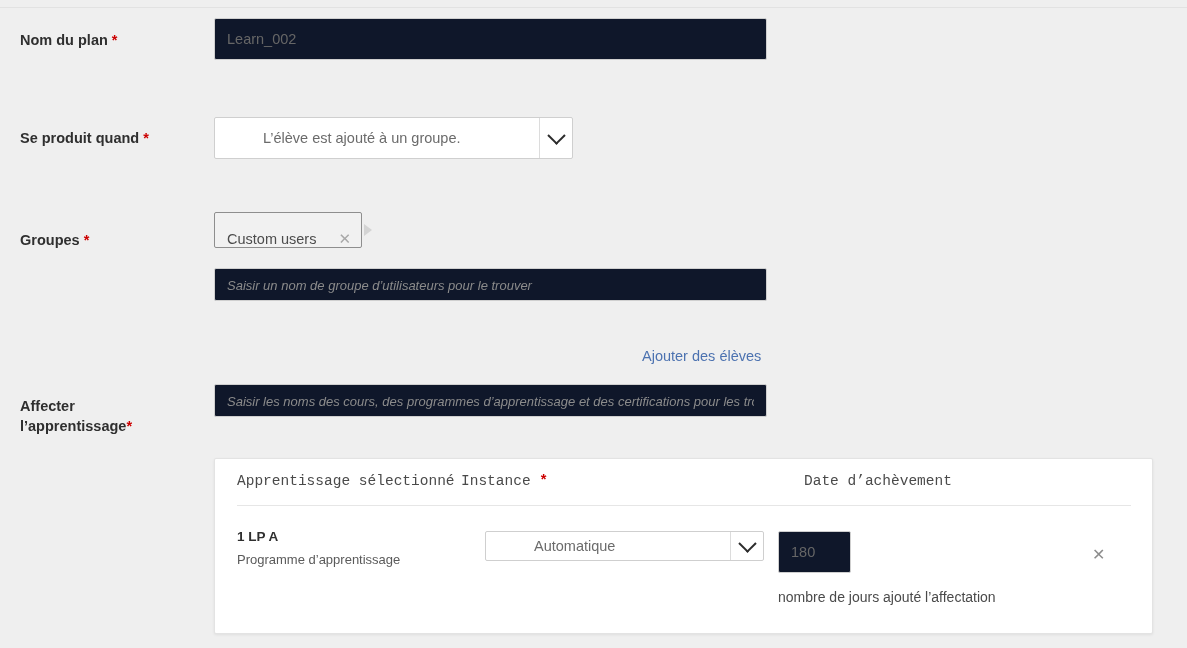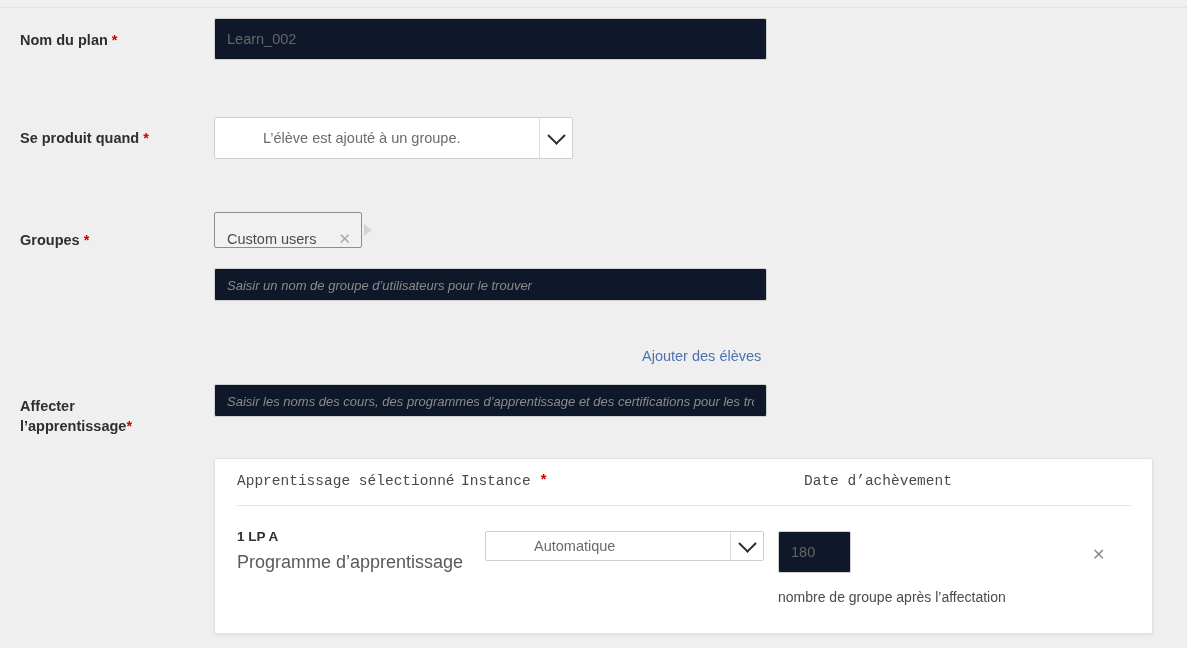--- a/index.html
+++ b/index.html
@@ -177,21 +177,21 @@
     background: #e6e6e6;
   }
   .cell-title {
     position: absolute;
     font-weight: bold;
     font-size: 13.5px;
     color: #2f2f2f;
   }
   .cell-sub {
     position: absolute;
-    font-size: 18px;
+    font-size: 13px;
     color: #5a5a5a;
   }
   .row-x {
     position: absolute;
     font-size: 16px;
     color: #8d8d8d;
     cursor: pointer;
     line-height: 1;
   }
   .helper-text {
@@ -270,18 +270,18 @@
 
     <div class="select-box" style="left:250px; top:72px; width:279px; height:30px;margin-left:20px;">
       <div class="select-value">Automatique</div>
       <div class="select-arrow">
           <i class="chev"></i>
         </div>
     </div>
 
     <input class="txt-input" type="text" style="left: 563px; top: 72px; width: 73px; height: 42px;" value="180">
 
-    <div class="helper-text" style="left:563px; top:130px;">nombre de groupe après l’affectation</div>
+    <div class="helper-text" style="left:563px; top:130px;">nombre de jours ajouté l’affectation</div>
 
     <div class="row-x" style="left:877px; top:88px;">✕</div>
   </div>
 
 </div>
 
 </body></html>

